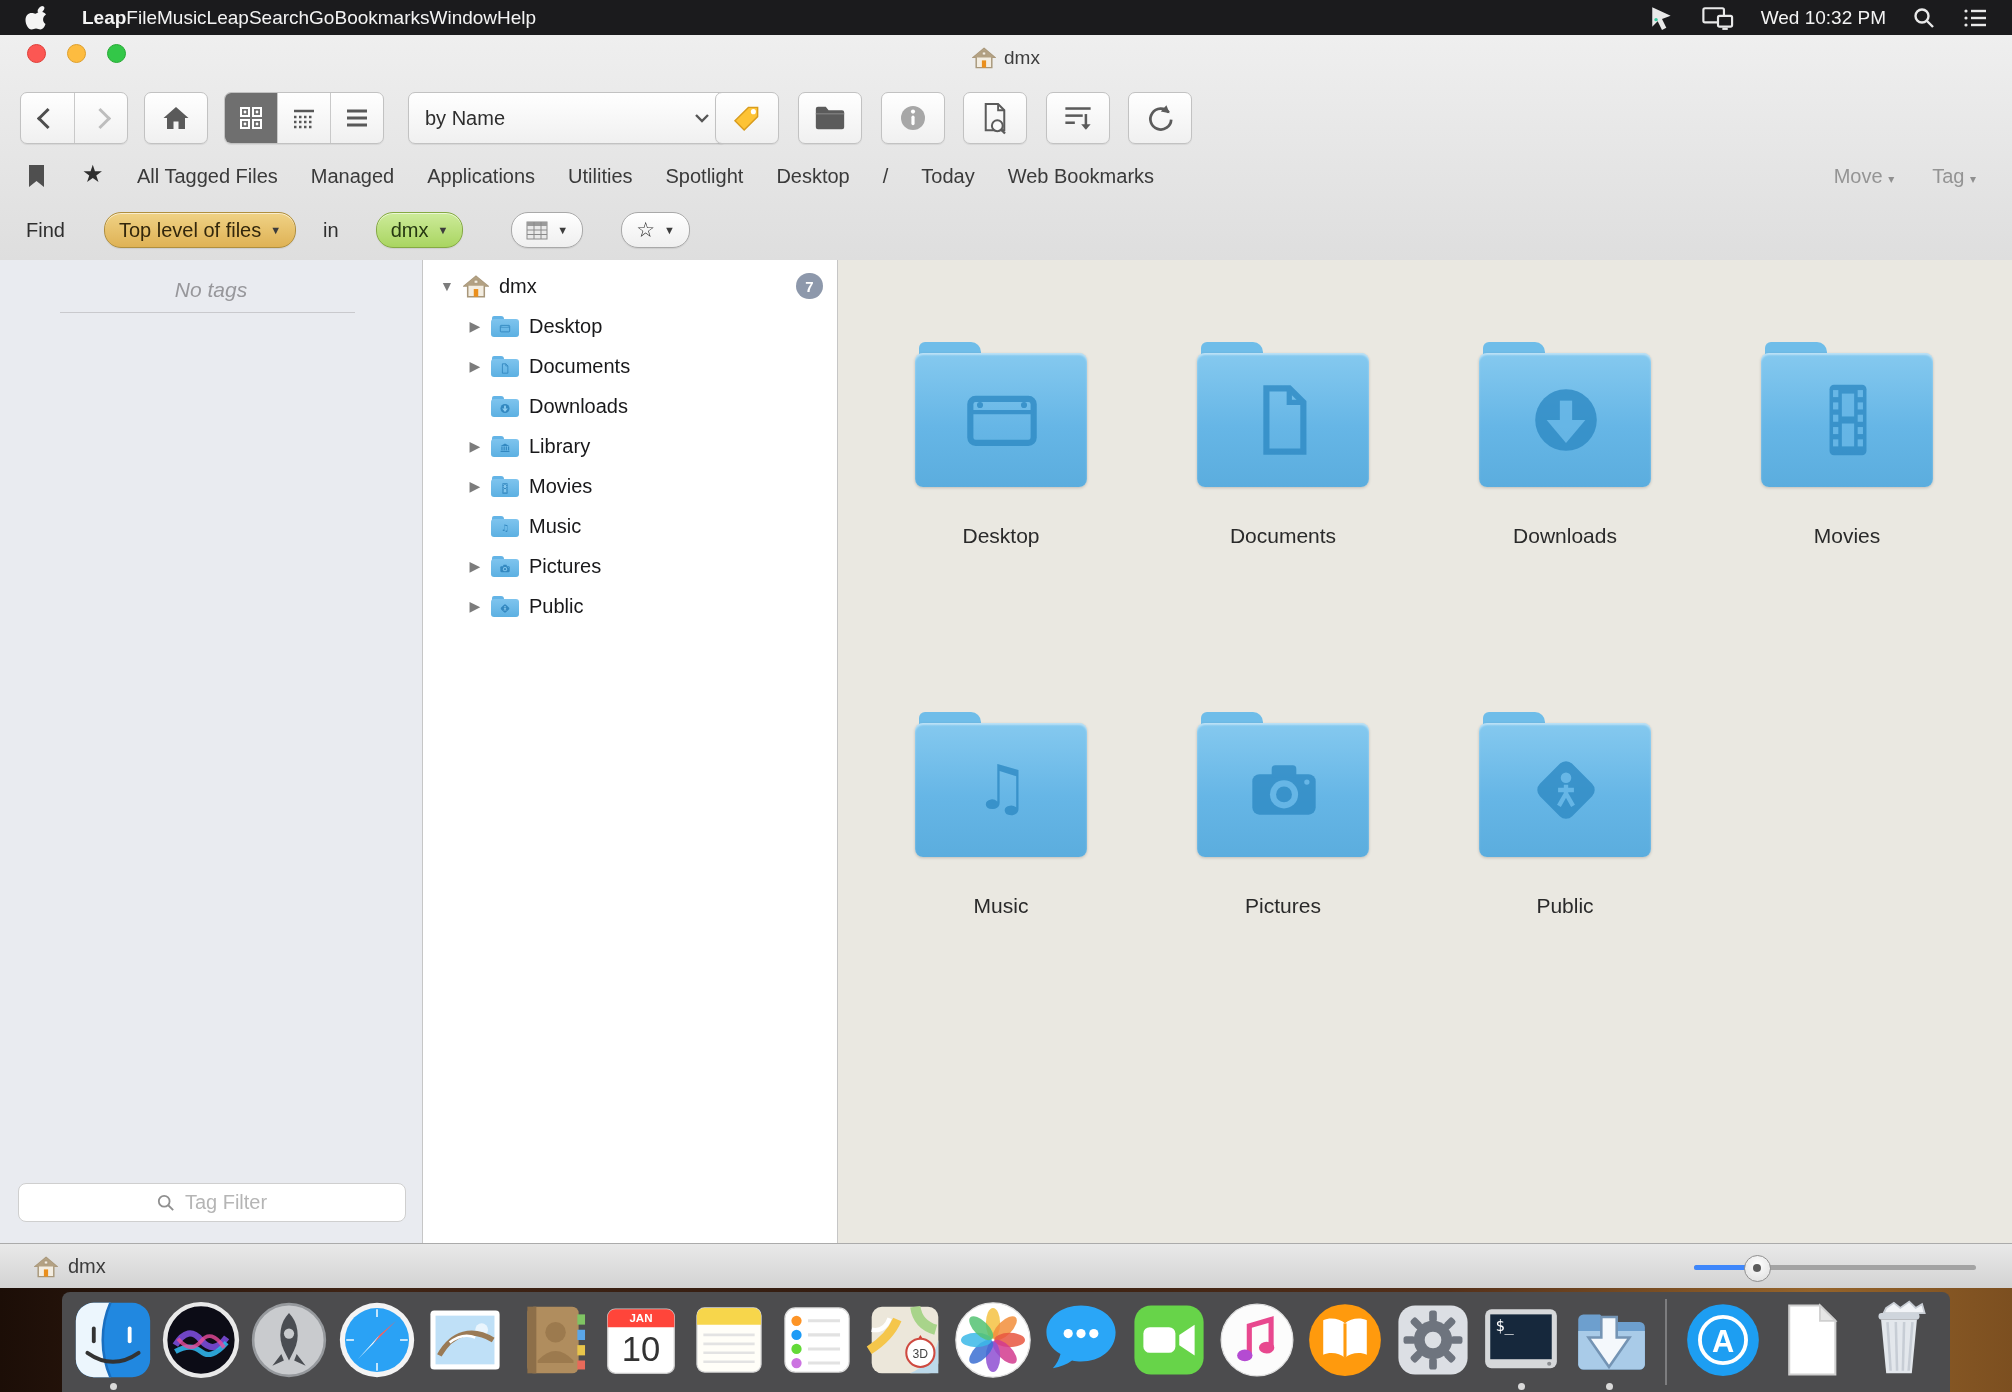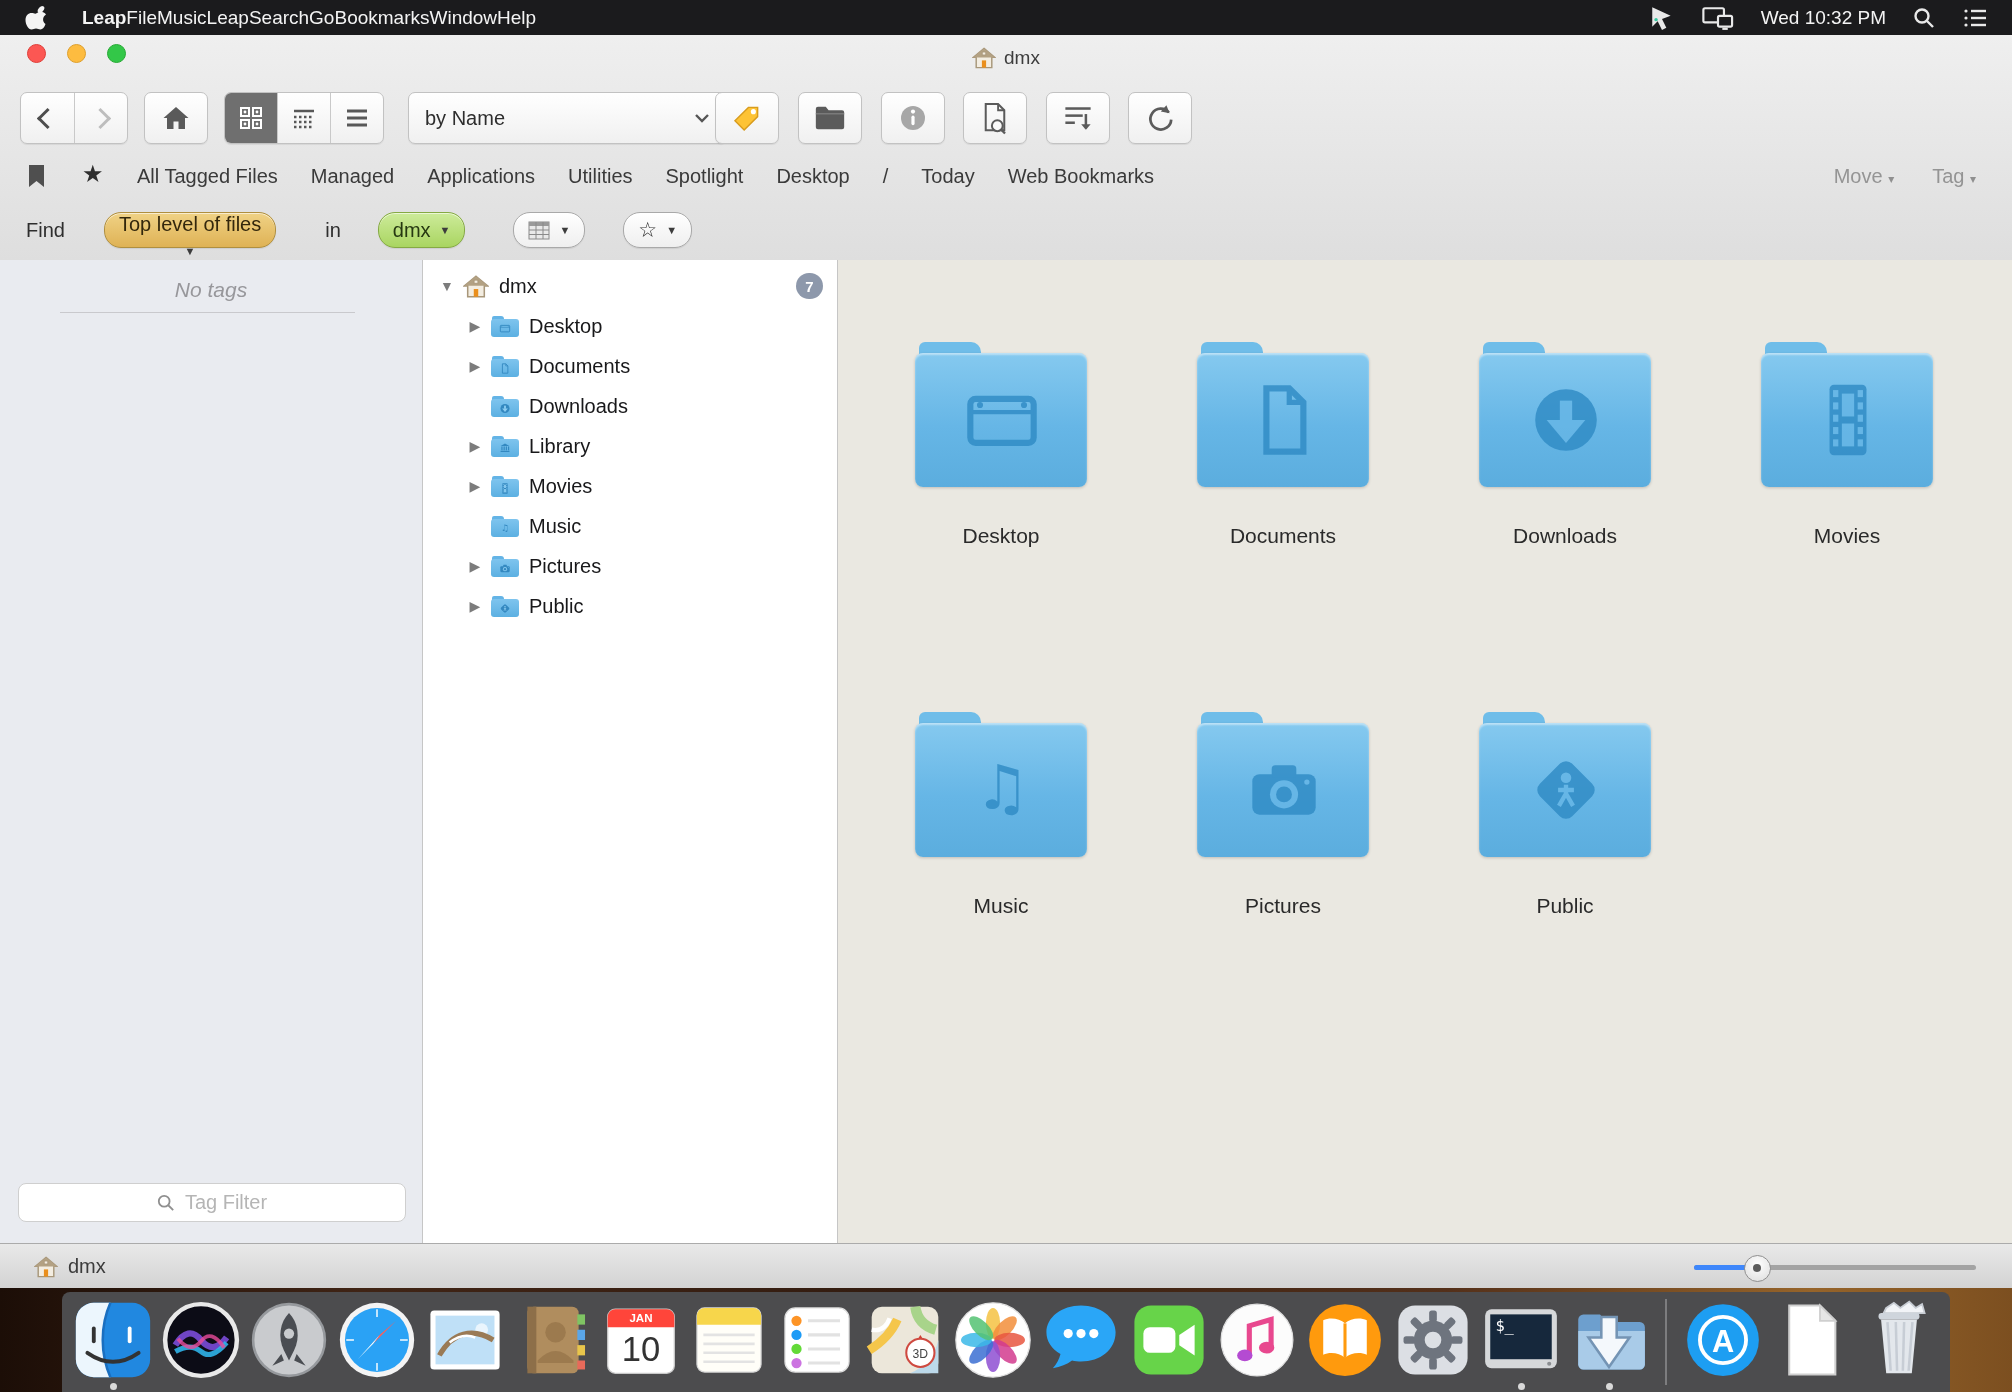--- a/index.html
+++ b/index.html
@@ -61,22 +61,22 @@
   #bm-star{position:absolute;left:82px;top:8px;font-size:24px;color:#2e2e2e;}
   #bm-right{position:absolute;right:36px;display:flex;gap:38px;color:#949494;}
   .ddarrow{font-size:12px;color:#8f8f8f;}
 
   
   #findbar{position:absolute;left:0;top:165px;width:100%;height:60px;display:flex;align-items:center;font-size:20px;color:#2e2e2e;gap:20px;}
   #find-label{margin-left:26px;}
   .pill{height:34px;border-radius:17px;display:flex;align-items:center;gap:9px;padding:0 14px;border:1px solid #a9a9a9;
         box-shadow:inset 0 1px 0 rgba(255,255,255,.6), 0 1px 1px rgba(0,0,0,.08);cursor:default;}
   .pill .tri{font-size:11px;color:#3c3c3c;}
-  #pill-scope{margin-left:19px;background:linear-gradient(#f0d285,#dfb255);border-color:#b08f3e;color:#33270c;flex-direction:column;}
-  #in-label{margin-left:29px;}
+  #pill-scope{margin-left:19px;background:linear-gradient(#f0d285,#dfb255);border-color:#b08f3e;color:#33270c;}
+  #in-label{margin-left:7px;}
   #pill-loc{margin-left:17px;background:linear-gradient(#cdeb9a,#a9d561);border-color:#85aa43;color:#263811;}
   #pill-grid{margin-left:28px;background:linear-gradient(#ffffff,#efefef);}
   #pill-star{margin-left:18px;background:linear-gradient(#ffffff,#efefef);font-size:21px;}
   #fb-right{position:absolute;right:19px;display:flex;align-items:center;gap:22px;}
   #files-count{color:#2e2e2e;}
   #searchbox{position:relative;width:367px;height:38px;}
   #search-input{width:100%;height:100%;box-sizing:border-box;border:1px solid #9ab4d8;border-radius:8px;
                 padding:0 10px 0 52px;font-size:20px;font-family:inherit;color:#111;background:#fff;outline:none;
                 box-shadow:0 0 0 4px #82aef0;}
   #search-input::placeholder{color:#b9b9b9;}

